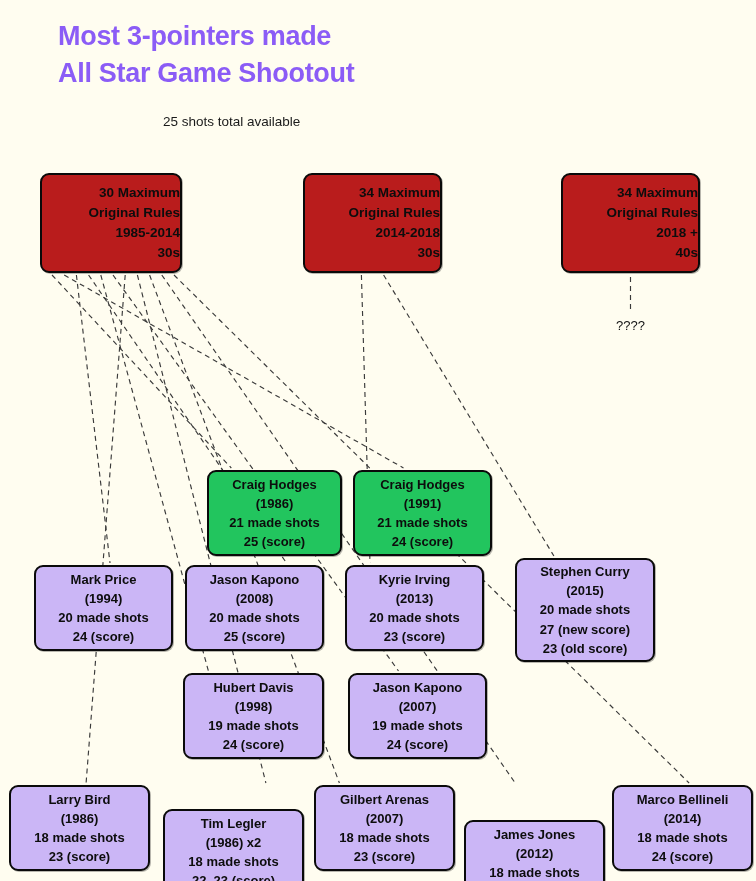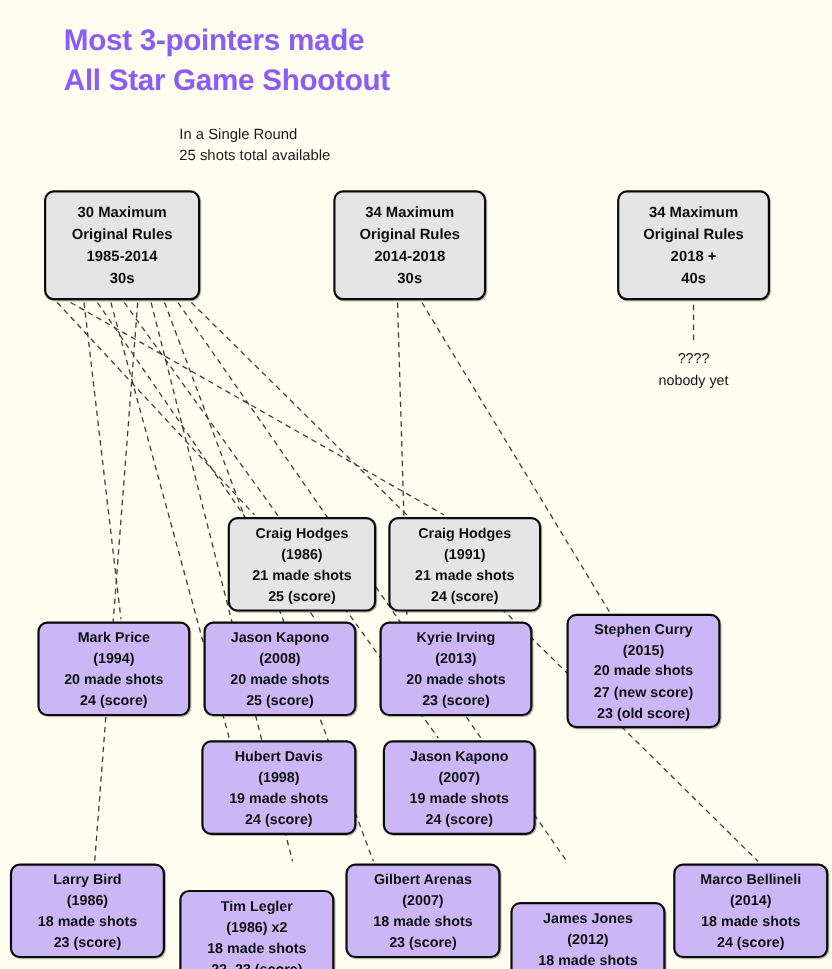--- a/index.html
+++ b/index.html
@@ -75,23 +75,23 @@
     z-index: 2;
     box-shadow: 1px 1px 0 rgba(0,0,0,0.28);
   }
   .node .line {
     font-size: 13px;
     font-weight: bold;
     color: #0d0d0d;
     line-height: 1.48;
     white-space: nowrap;
   }
-  .node.rules { background: #e5e5e5; }
+  .node.rules { background: #b91c1c; align-items: flex-end; }
   .node.rules .line { font-size: 13.5px; }
-  .node.record-top { background: #e5e5e5; }
+  .node.record-top { background: #22c55e; }
   .node.record { background: #CBB6F6; }
 
   .note-block {
     position: absolute;
     z-index: 3;
     text-align: center;
   }
   .note-line {
     font-size: 13px;
     color: #121212;
@@ -120,21 +120,20 @@
       <line x1="383.6" y1="275.0" x2="553.9" y2="556.0" stroke="#3A3A3A" stroke-width="1.15" stroke-dasharray="5 4"></line>
       <line x1="630.5" y1="277" x2="630.5" y2="310" stroke="#3A3A3A" stroke-width="1.15" stroke-dasharray="5 4"></line>
     </svg>
 
   <div class="title-block">
     <div class="title-line">Most 3-pointers made</div>
     <div class="title-line">All Star Game Shootout</div>
   </div>
 
   <div class="subtitle-block">
-    <div class="subtitle-line">In a Single Round</div>
     <div class="subtitle-line">25 shots total available</div>
   </div>
 
   <div class="node rules" style="left:40px; top:173px; width:142px; height:100px;">
     <div class="line">30 Maximum</div>
     <div class="line">Original Rules</div>
     <div class="line">1985-2014</div>
     <div class="line">30s</div>
   </div>
 
@@ -147,21 +146,20 @@
 
   <div class="node rules" style="left:561px; top:173px; width:139px; height:100px;">
     <div class="line">34 Maximum</div>
     <div class="line">Original Rules</div>
     <div class="line">2018 +</div>
     <div class="line">40s</div>
   </div>
 
   <div class="note-block" style="left:561px; top:316px; width:139px;">
     <div class="note-line">????</div>
-    <div class="note-line">nobody yet</div>
   </div>
 
   <div class="node record-top" style="left:207px; top:470px; width:135px; height:86px;">
     <div class="line">Craig Hodges</div>
     <div class="line">(1986)</div>
     <div class="line">21 made shots</div>
     <div class="line">25 (score)</div>
   </div>
 
   <div class="node record-top" style="left:353px; top:470px; width:139px; height:86px;">

